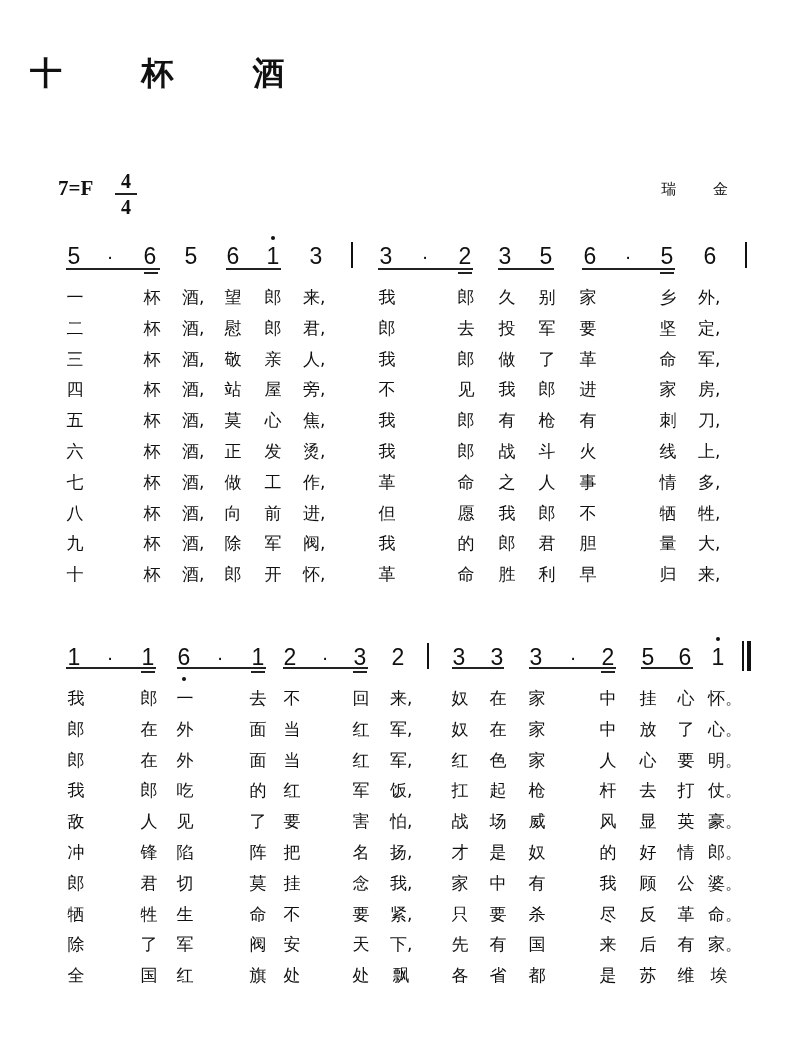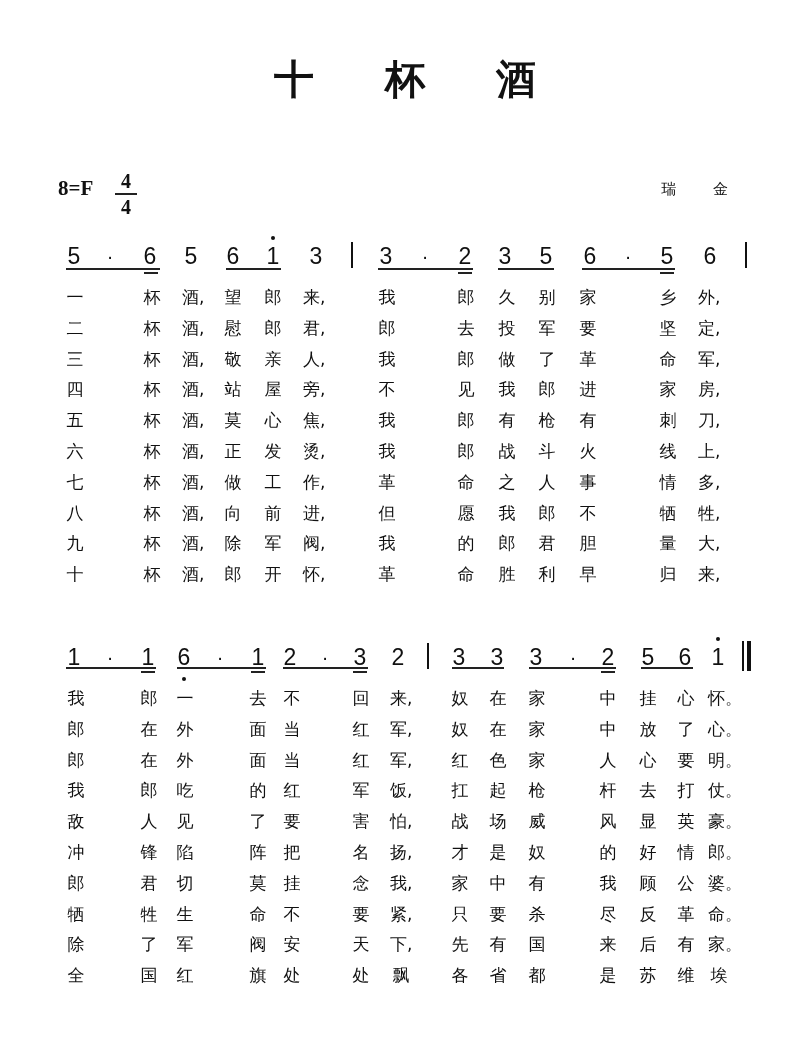--- a/index.html
+++ b/index.html
@@ -1,19 +1,19 @@
 <!DOCTYPE html>
 <html><head>
 <meta charset="utf-8">
 <style>
   html, body { margin: 0; padding: 0; background: #ffffff; }
   body { width: 810px; height: 1046px; position: relative; overflow: hidden;
          font-family: "DejaVu Sans", sans-serif; color: #111; }
-  .title { position: absolute; top: 52px; left: 0; width: 810px; text-align: center;
-           font-family: Liberation Sans, sans-serif; font-size: 40px; font-weight: bold;
+  .title { position: absolute; top: 52px; left: 0; width: 810px; 
+           font-family: Liberation Mono, monospace; font-size: 32px; font-weight: bold;
            letter-spacing: 30px; text-indent: 30px; }
   .key { position: absolute; left: 58px; top: 176px; font-family: "Liberation Serif", serif;
          font-weight: bold; font-size: 21px; }
   .timesig { position: absolute; left: 115px; top: 170px; width: 22px; text-align: center;
              font-family: "Liberation Serif", serif; font-weight: bold; font-size: 20px; line-height: 22px; }
   .timesig .line { height: 1.5px; background: #222; margin: 1px 0; }
   .composer { position: absolute; right: 66px; top: 180px; font-family: "DejaVu Serif", serif;
               font-size: 15px; letter-spacing: 16px; }
   .note { position: absolute; width: 24px; margin-left: -12px; text-align: center;
           font-family: "Liberation Sans", sans-serif; font-size: 23px; line-height: 26px; }
@@ -26,21 +26,21 @@
   .bar.thick { width: 4px; }
   .uline { position: absolute; height: 1.5px; background: #222; }
   .lyric { position: absolute; width: 22px; margin-left: -11px; text-align: center;
            font-family: "DejaVu Sans", sans-serif; font-size: 17px; line-height: 22px; }
   .cutoff { position: absolute; left: 0; top: 996px; width: 810px; height: 50px; background: #fff; }
 </style>
 </head>
 <body>
 
 <div class="title">十 杯 酒</div>
-<div class="key">8=F</div>
+<div class="key">7=F</div>
 <div class="timesig">
   <div>4</div>
   <div class="line"></div>
   <div>4</div>
 </div>
 <div class="composer">瑞 金</div>
 
 <div id="score">
 
   <div class="bar" style="left:351px; top:242px; height:26px;"></div>

